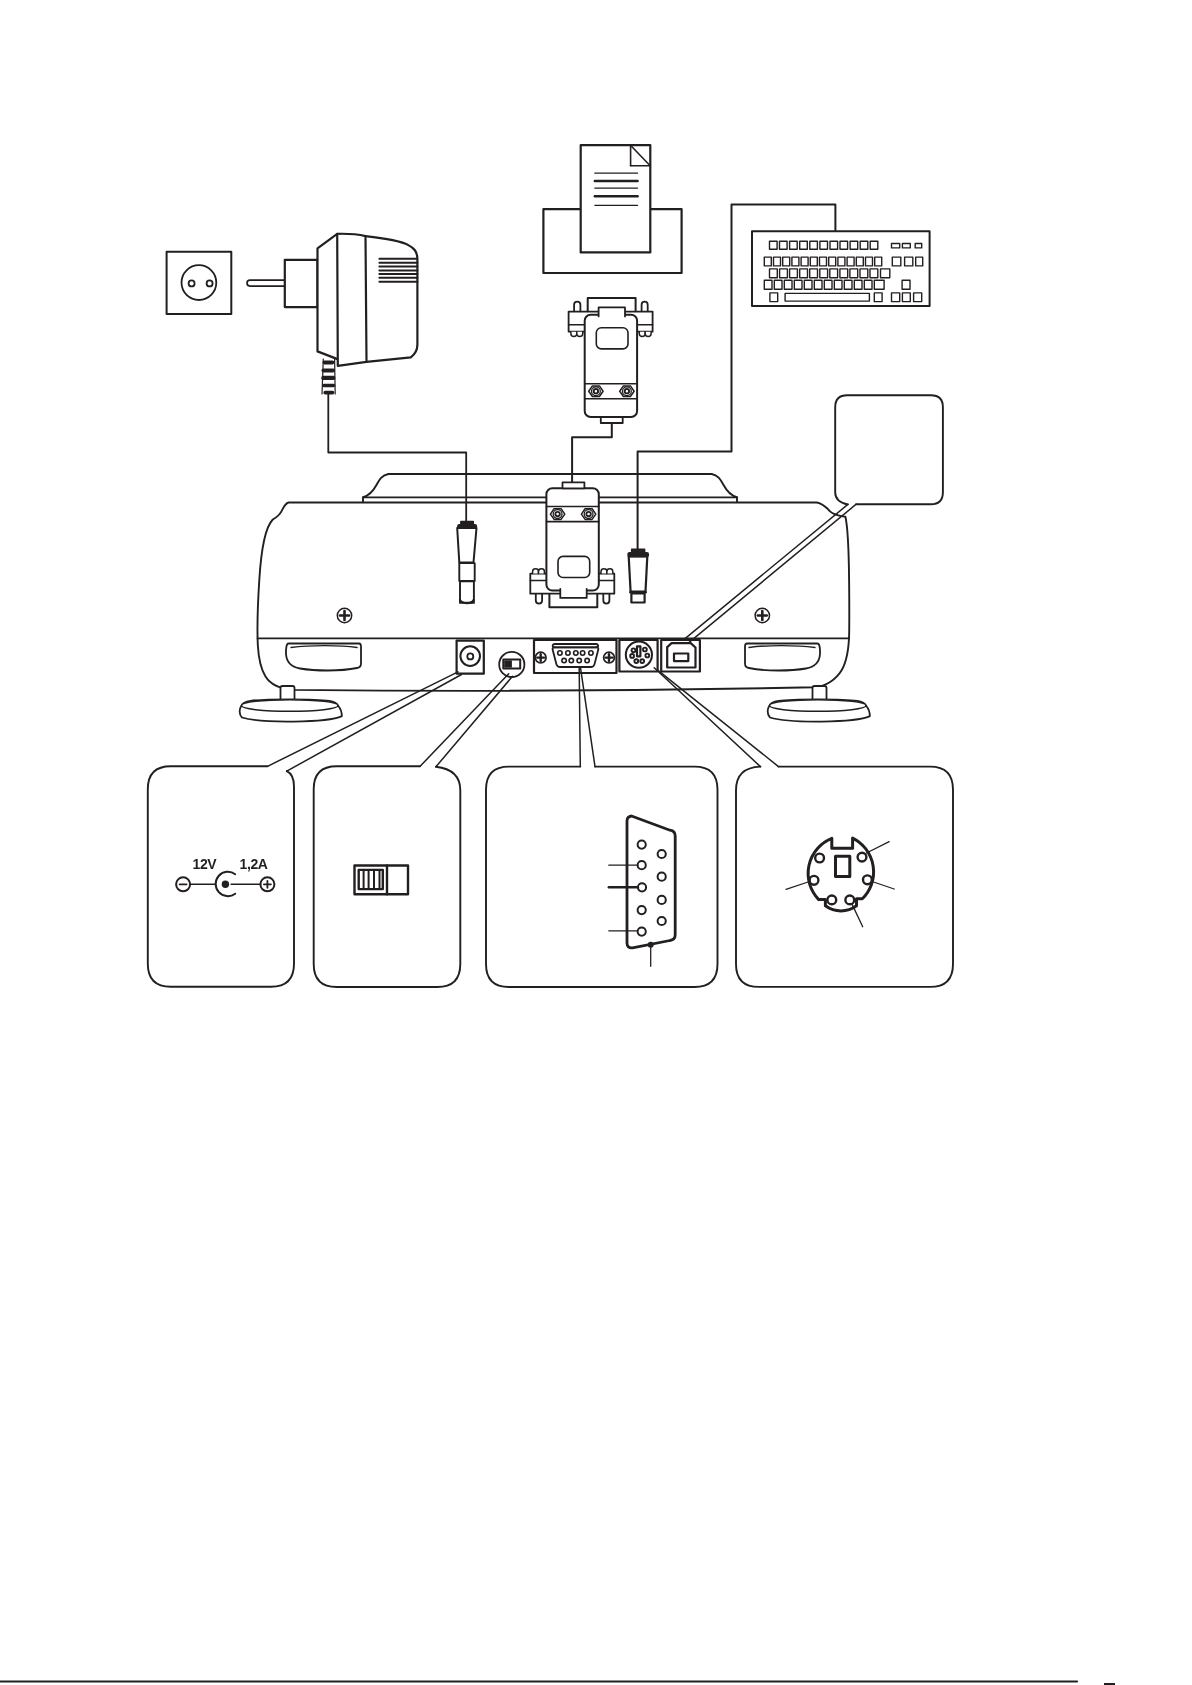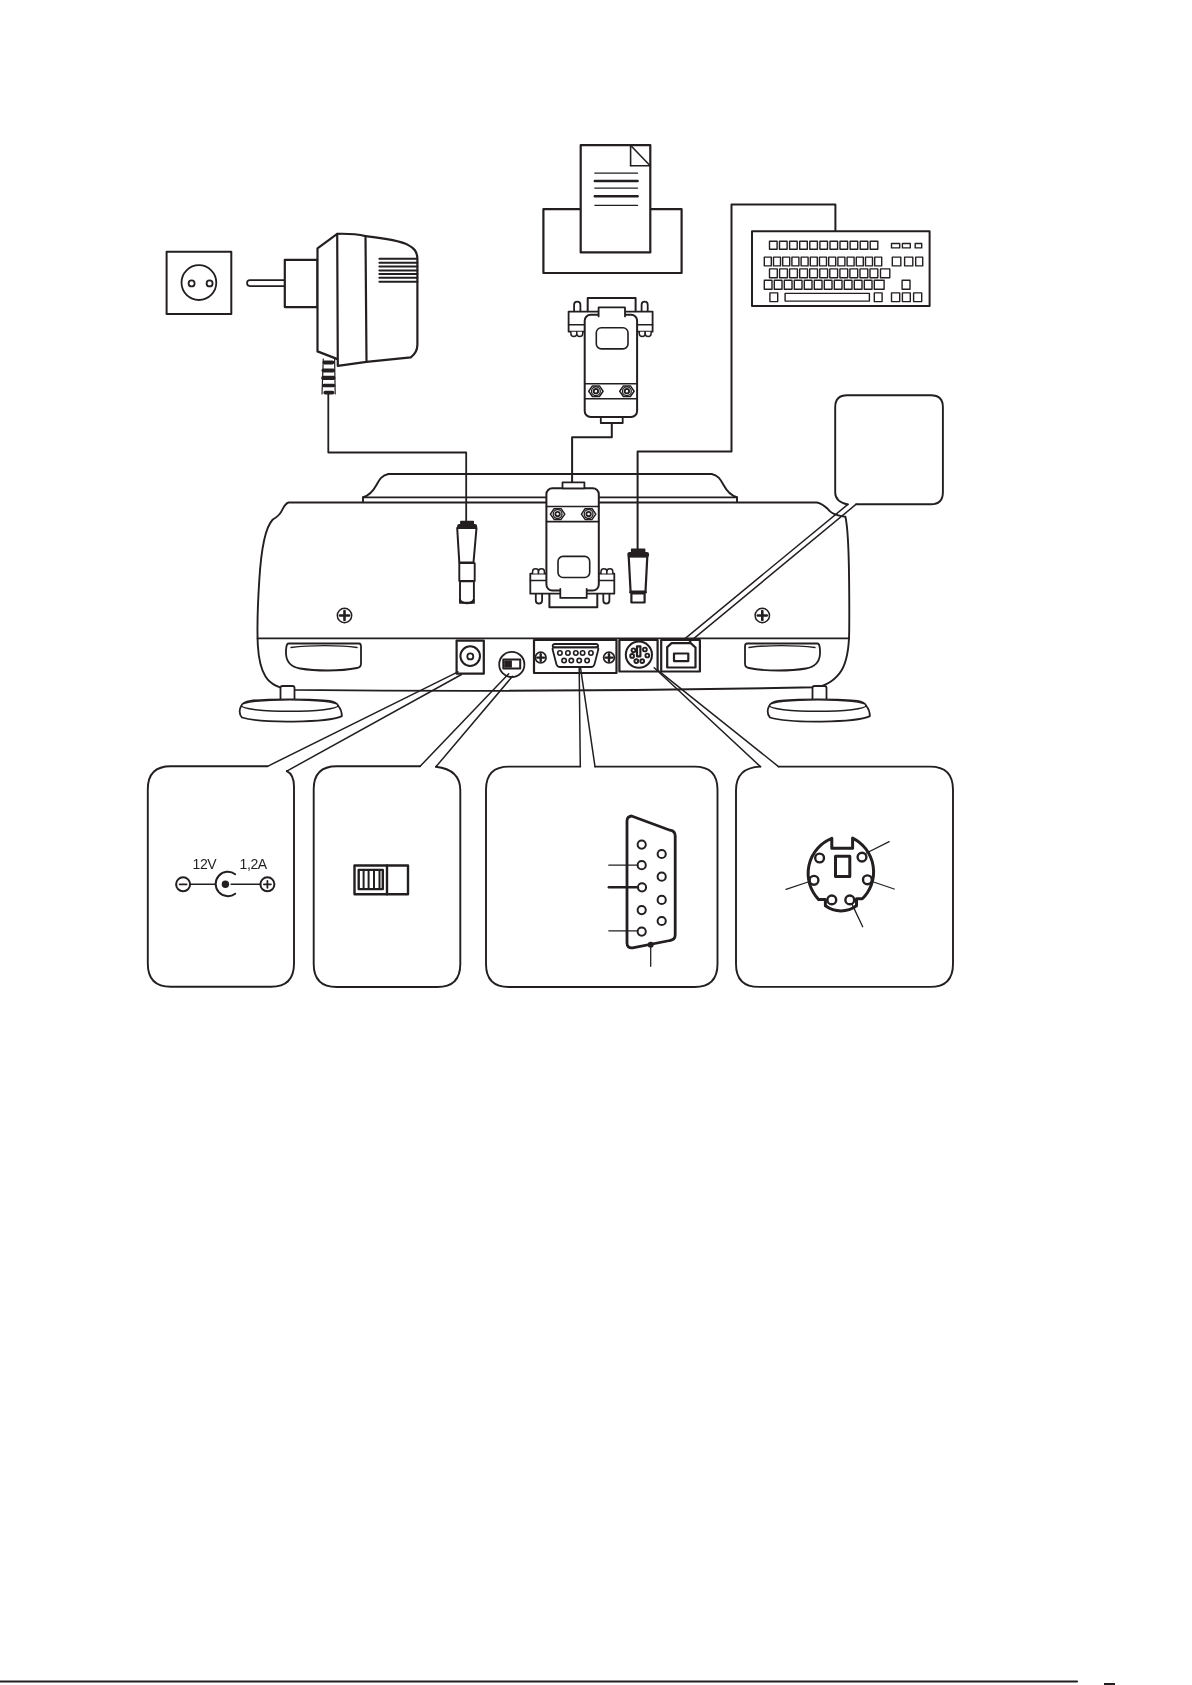--- a/index.html
+++ b/index.html
@@ -1,16 +1,16 @@
 <!DOCTYPE html>
 <html><head>
 <meta charset="utf-8">
 <style>
 html,body{margin:0;padding:0;background:#ffffff;}
-#page{width:1192px;height:1685px;position:relative;background:#ffffff;overflow:hidden;}
+#page{width:1192px;height:1685px;position:relative;background:#ffffff;overflow:hidden;font-weight:bold;}
 svg{display:block;}
 </style>
 </head>
 <body>
 <div id="page">
 <svg width="1192" height="1685" viewBox="0 0 1192 1685">
 <rect x="0" y="0" width="1192" height="1685" fill="#ffffff"></rect>
 <g stroke="#231f20" fill="none" stroke-linecap="round" stroke-linejoin="round">
 
 <path d="M 328.3,394 V 452.5 H 466.2 V 522" stroke-width="1.8"></path>

